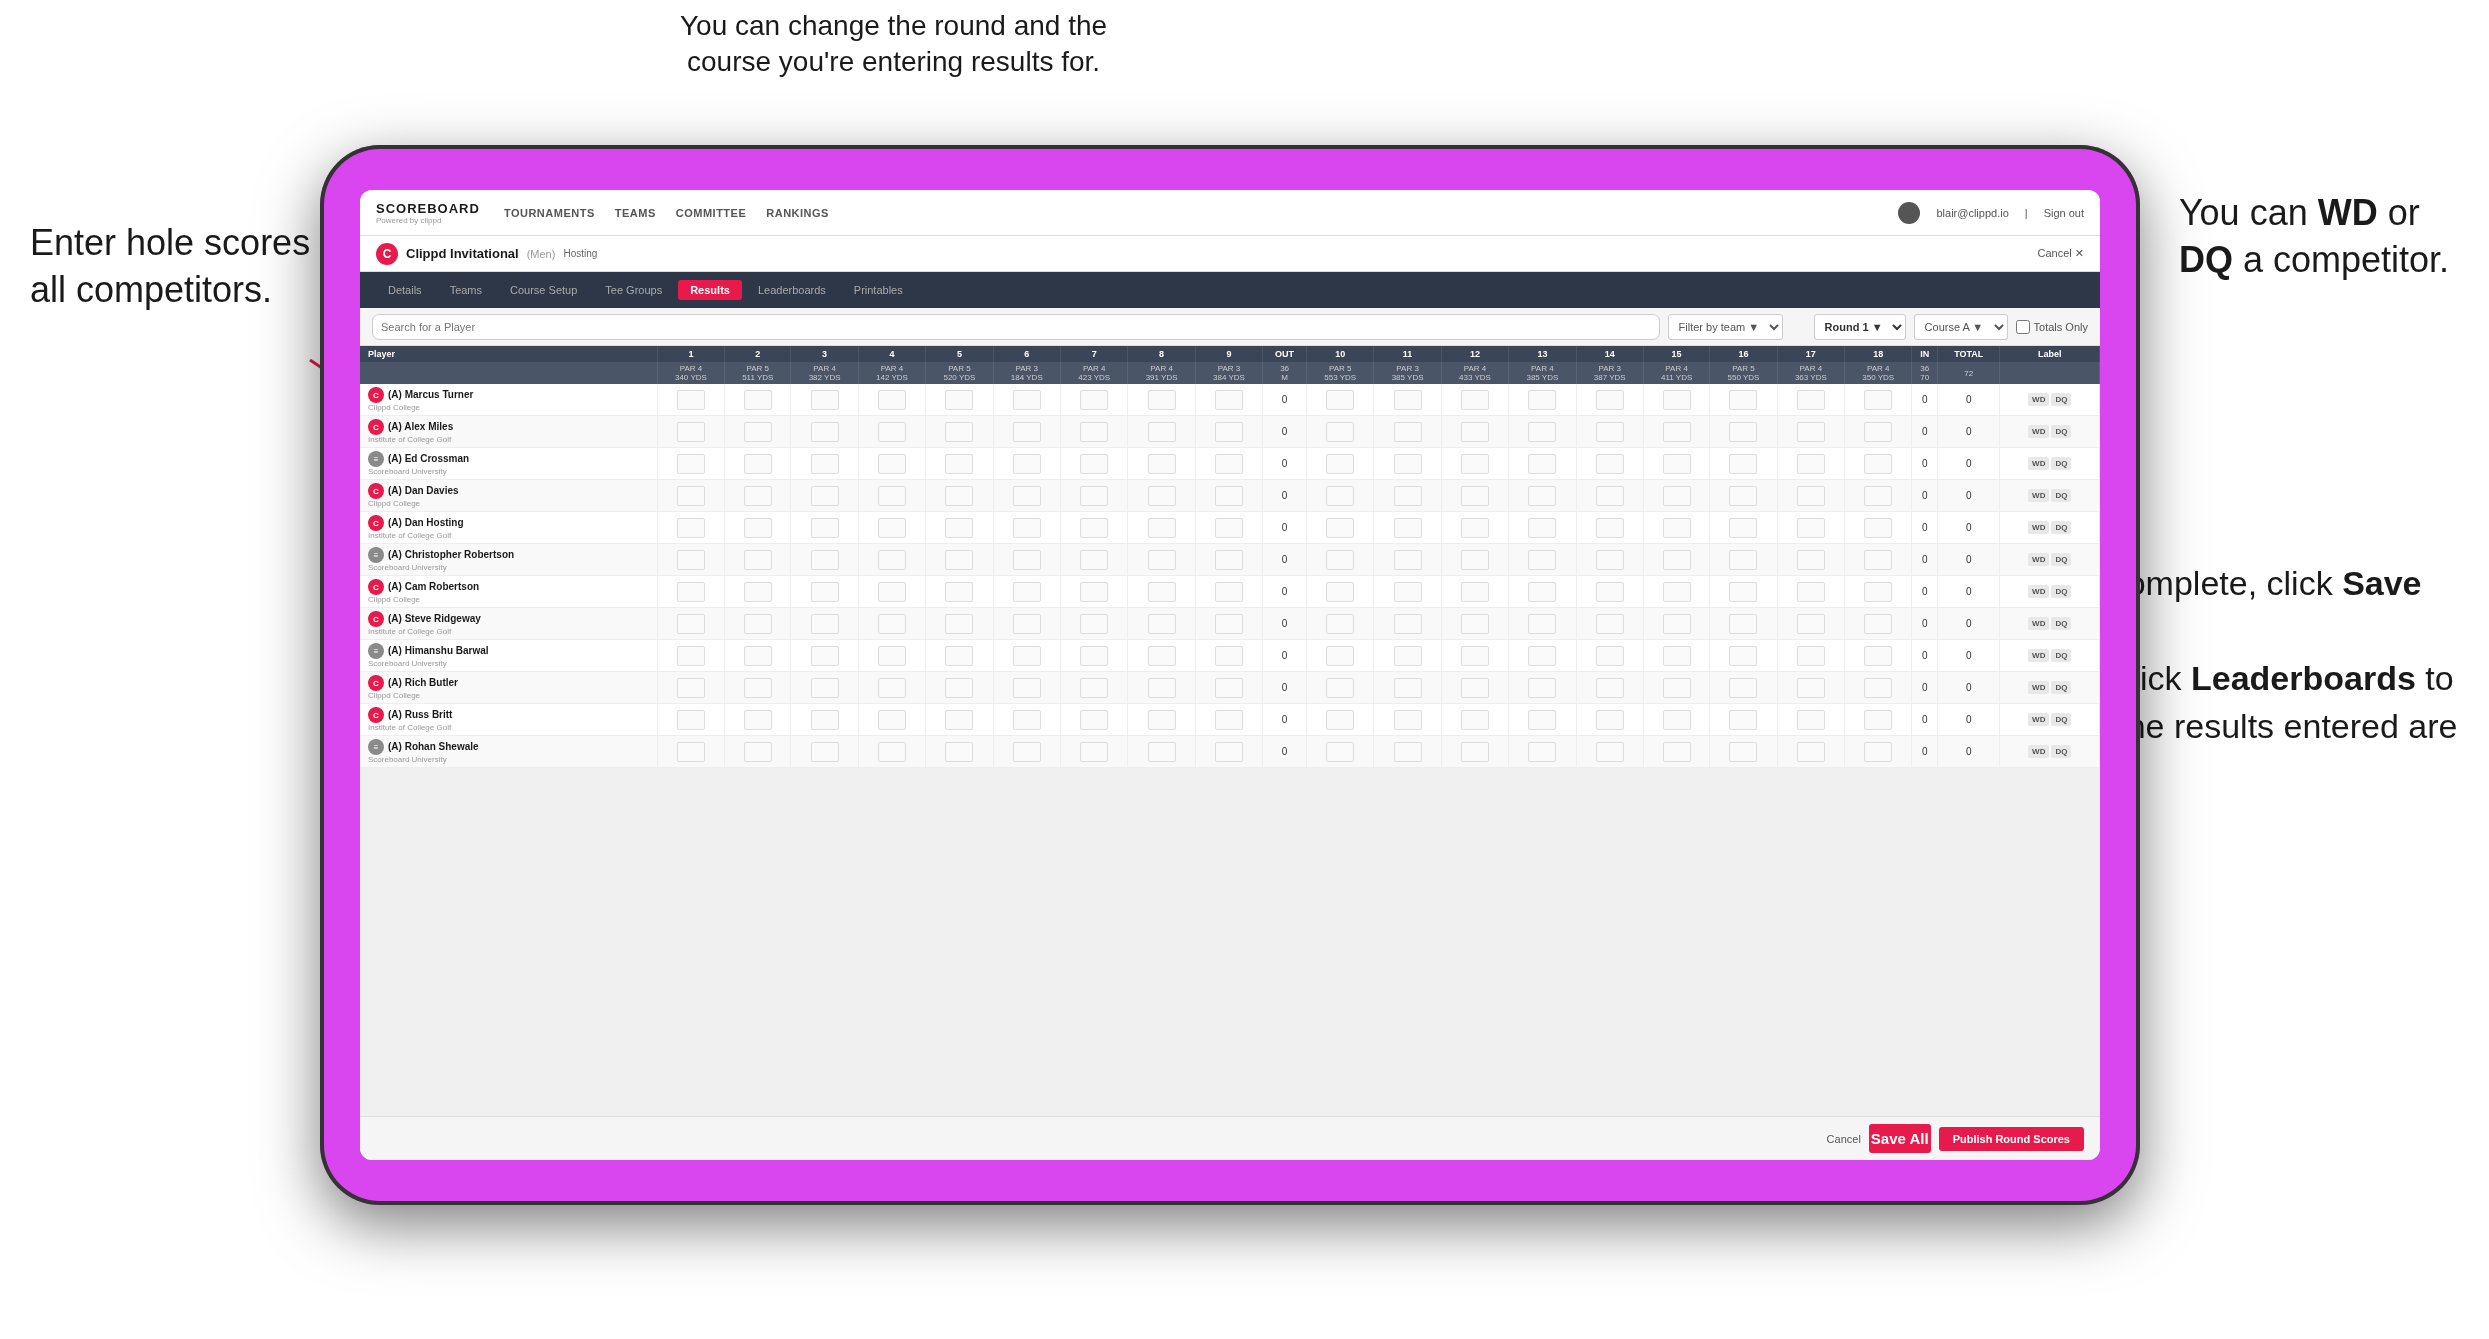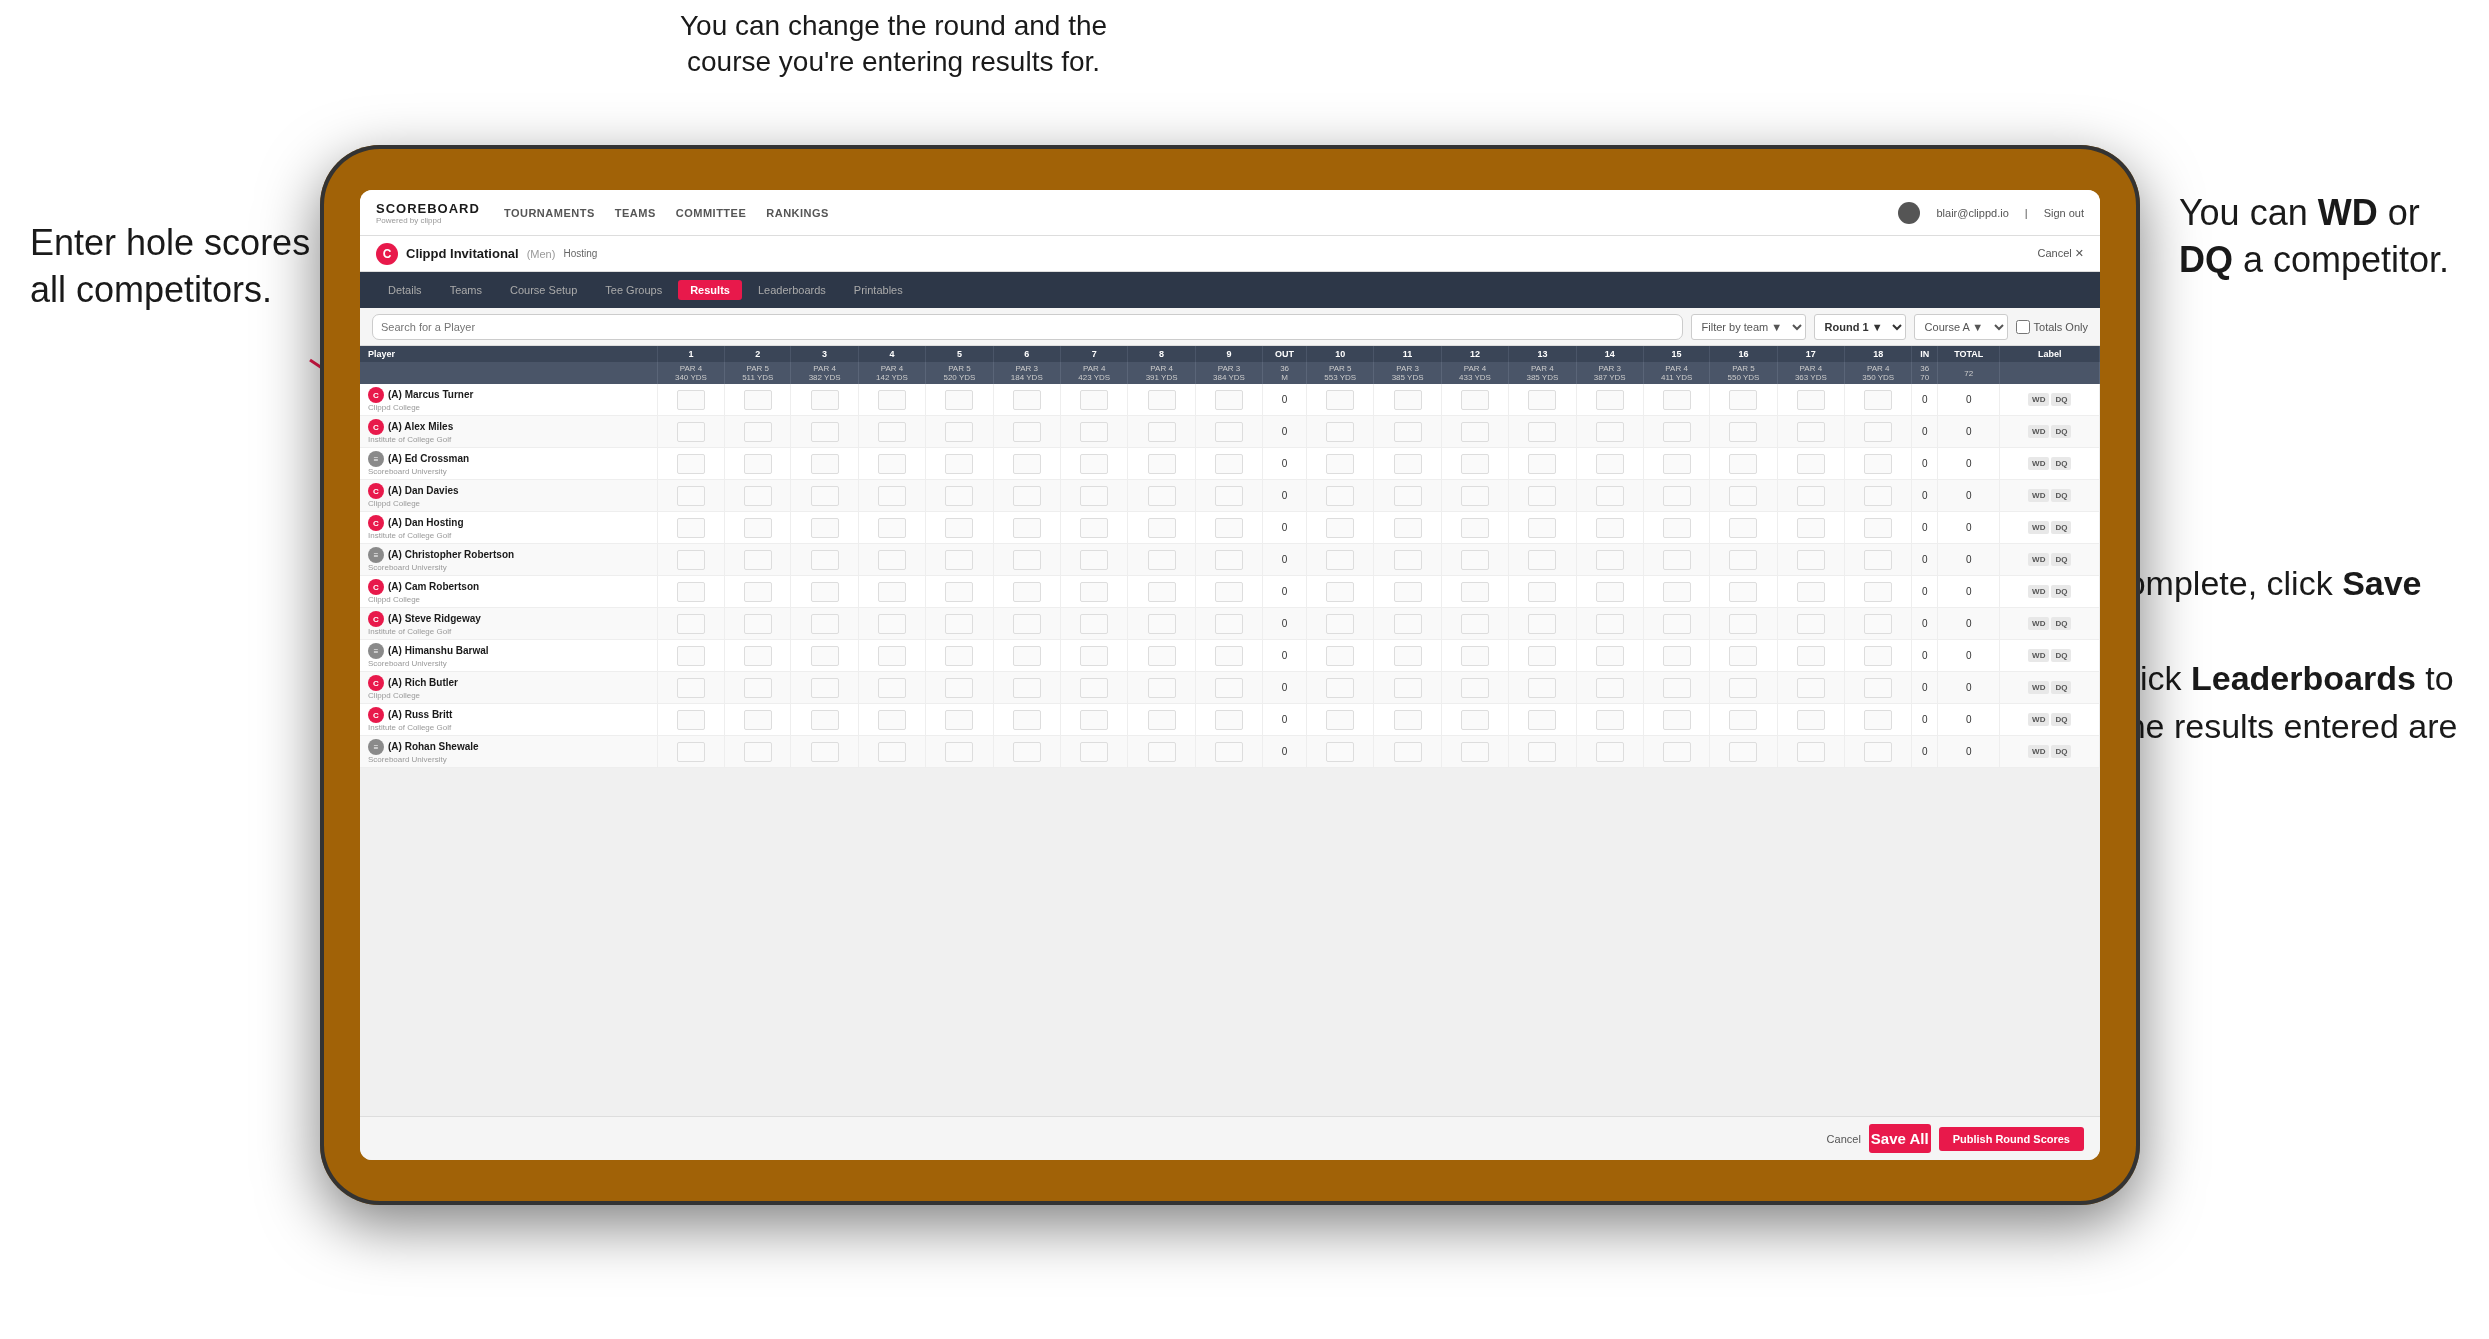--- a/index.html
+++ b/index.html
@@ -52,21 +52,21 @@
       pointer-events: none;
     }
 
     
     .tablet {
       position: absolute;
       left: 320px;
       top: 145px;
       width: 1820px;
       height: 1060px;
-      background: #a16207;
+      background: #d946ef;
       border-radius: 60px;
       box-shadow: 0 20px 60px rgba(0,0,0,0.5), inset 0 0 0 4px #333;
       display: flex;
       align-items: center;
       justify-content: center;
     }
     .tablet-screen {
       width: 1740px;
       height: 970px;
       background: #f0f0f0;
@@ -225,20 +225,21 @@
     .round-select {
       height: 26px;
       border: 1px solid #ccc;
       border-radius: 3px;
       padding: 0 6px;
       font-size: 11px;
       background: white;
       color: #333;
       font-weight: 600;
       min-width: 80px;
+      margin-left: 23px;
     }
     .totals-only {
       display: flex;
       align-items: center;
       gap: 4px;
       font-size: 11px;
       color: #555;
     }
     .totals-checkbox {
       width: 14px;

